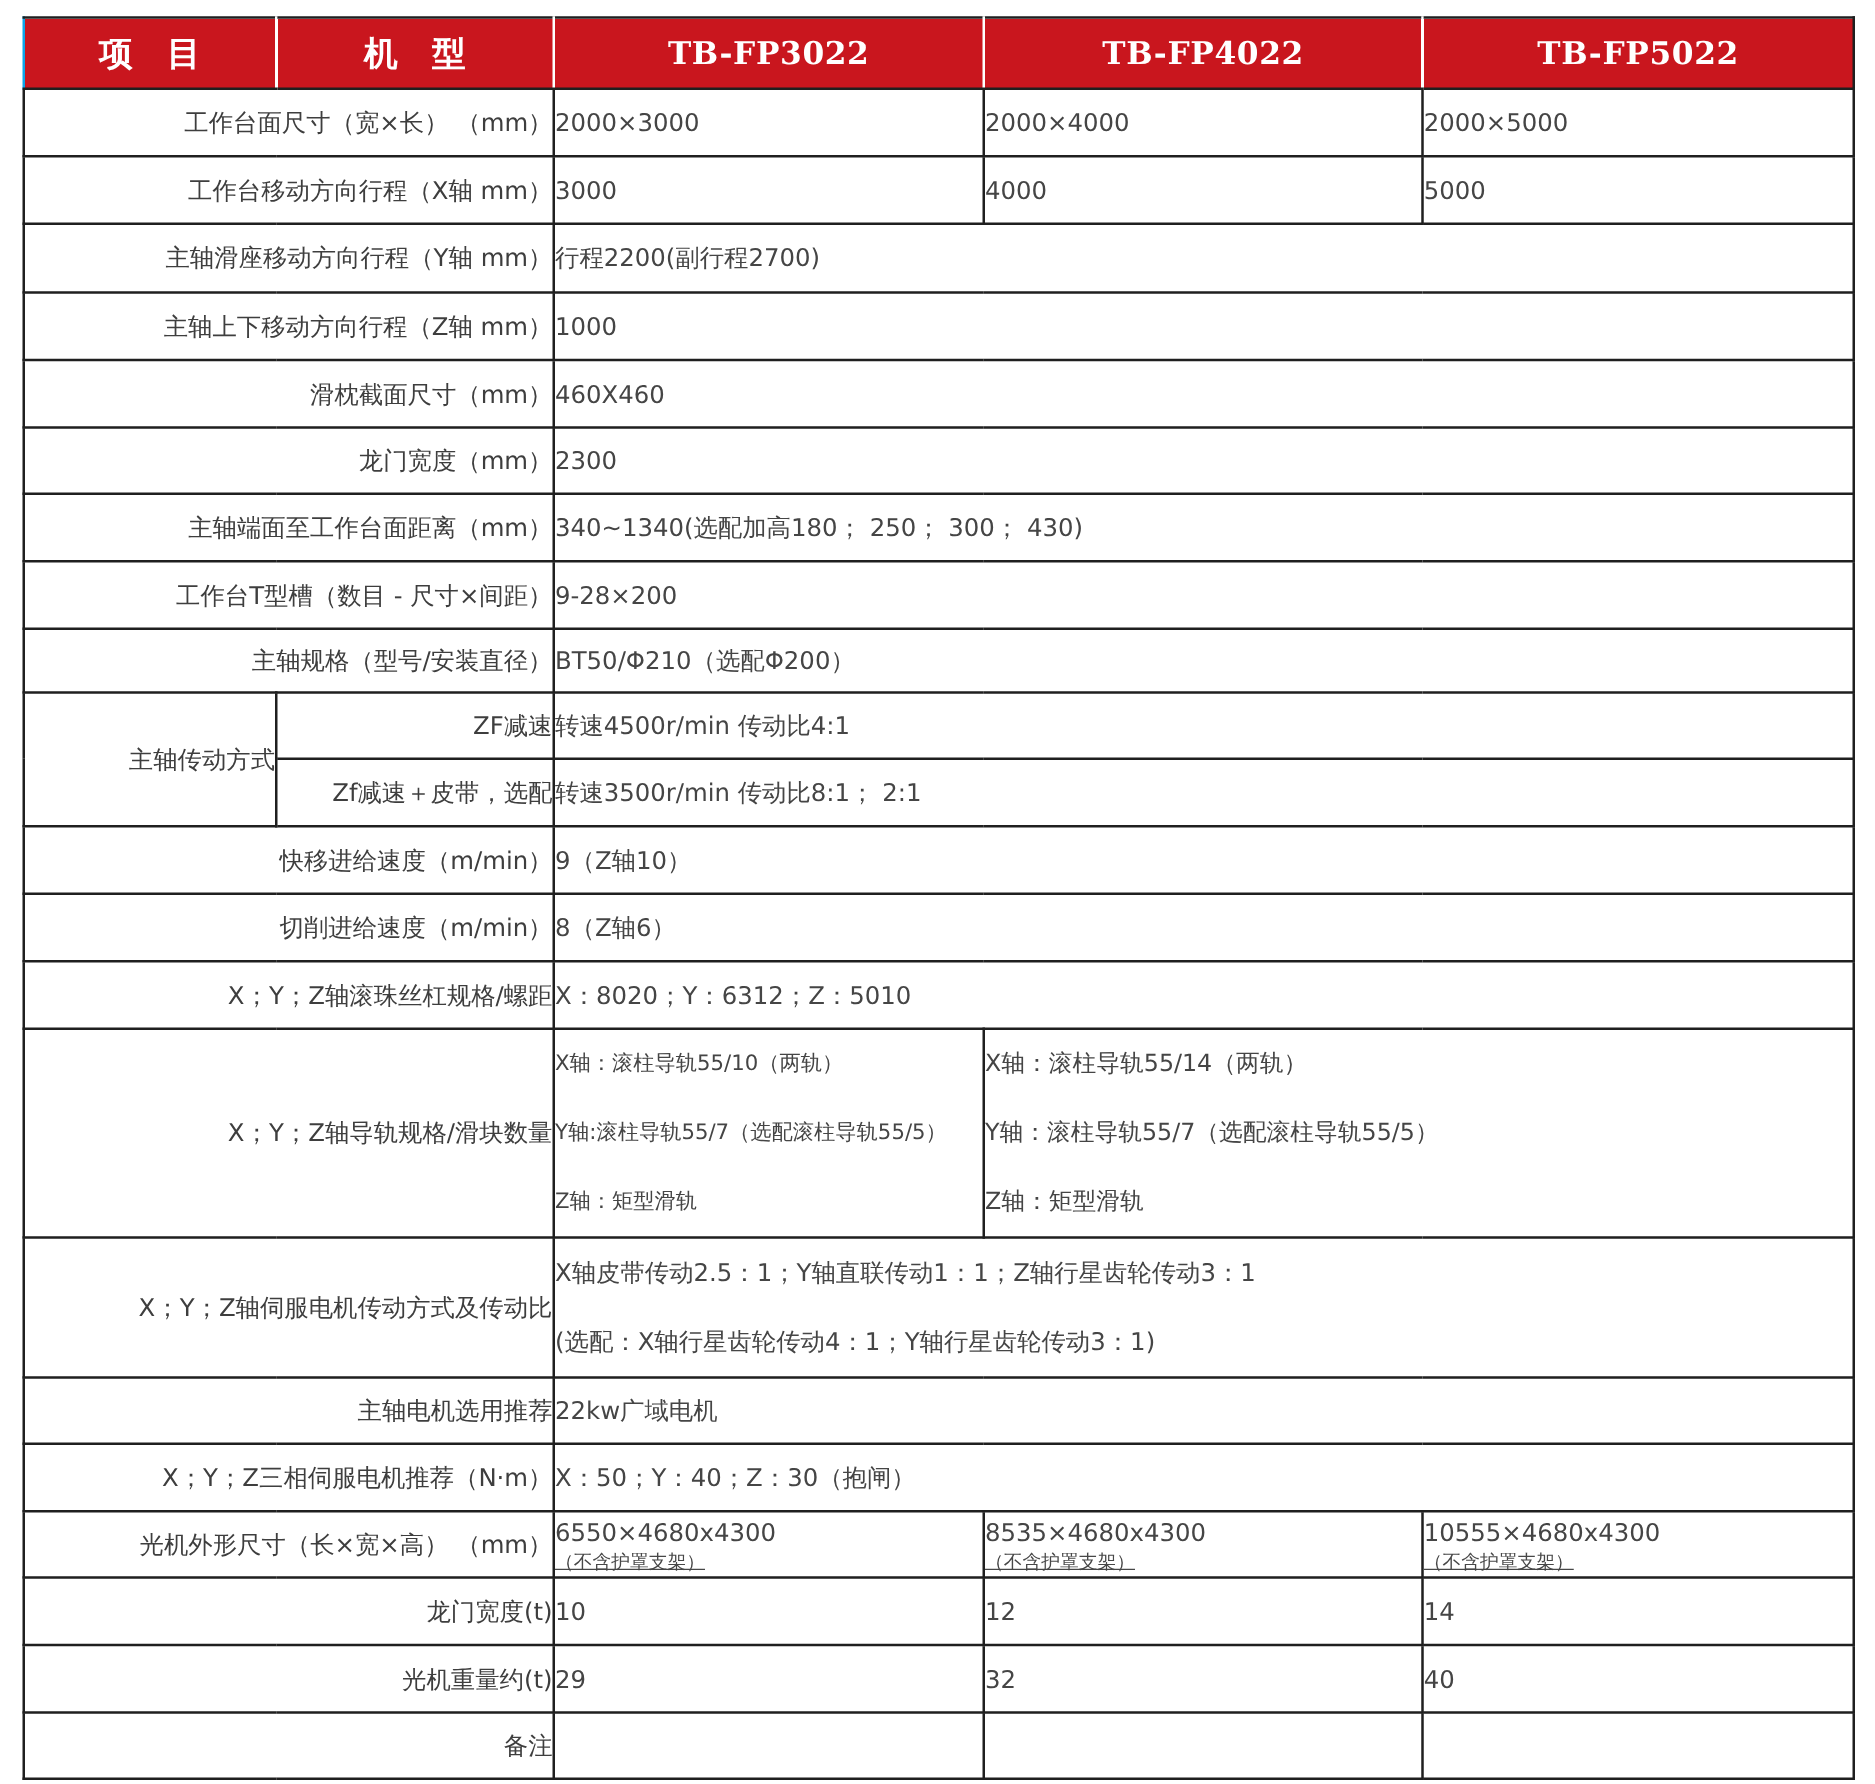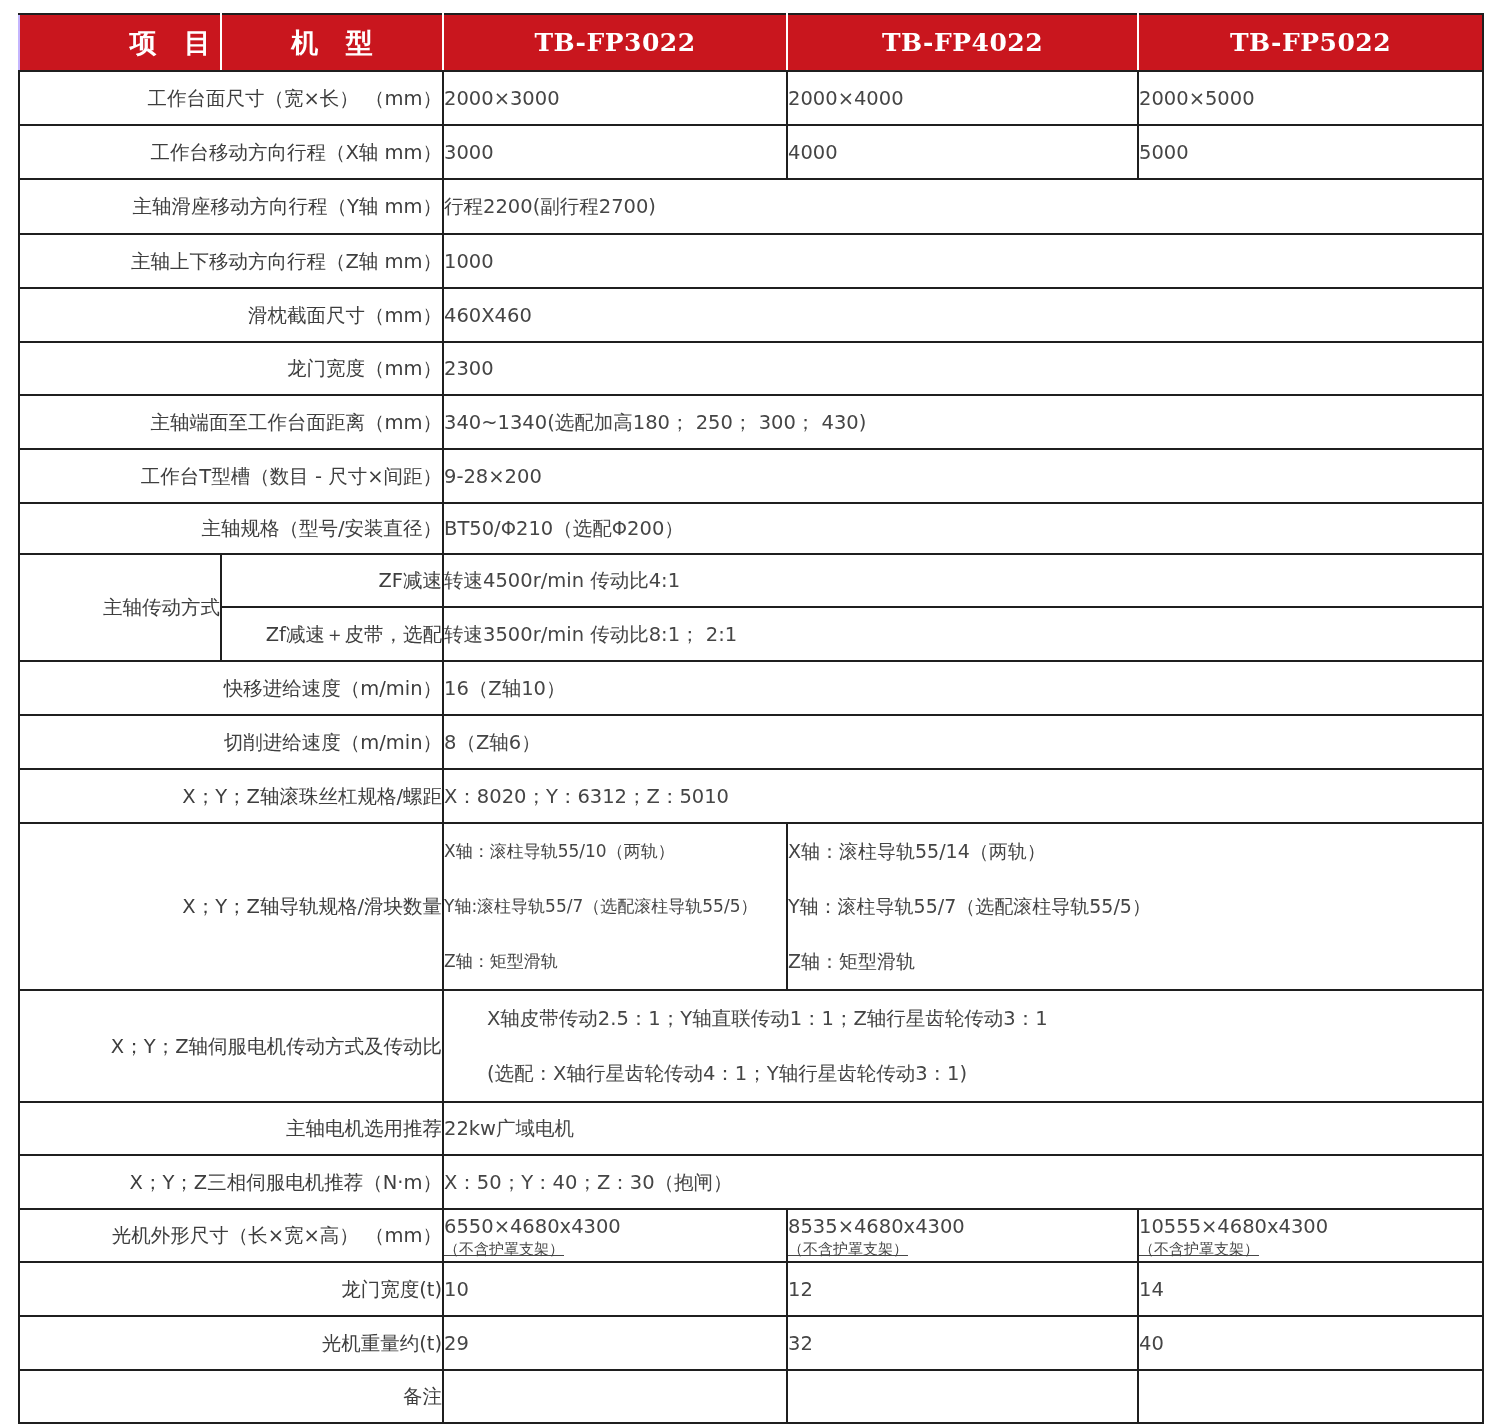--- a/index.html
+++ b/index.html
@@ -22,21 +22,21 @@
     vertical-align:middle;
   }
   thead th{
     background:#c9161e;
     color:#ffffff;
     border-right:2px solid #ffffff;
     border-top:2px solid #1f1f1f;
     border-bottom:2px solid #1f1f1f;
     height:55px;
   }
-  thead th:first-child{border-left:2px solid #c4b5fd;text-align:right;}
+  thead th:first-child{border-left:2px solid #0ea5e9;}
   thead th:last-child{border-right:2px solid #1f1f1f;margin-left:41px;}
   .hd-cn{
     font-size:27px;font-weight:700;letter-spacing:9px;text-indent:9px;
   }
   .hd-model{
     font-family:"DejaVu Serif","Liberation Serif",serif;
     font-size:25px;font-weight:700;letter-spacing:0.5px;
   }
   .lbl{
     text-align:right;
@@ -49,21 +49,21 @@
     text-align:left;
     font-size:19.5px;
     color:#454545;
     background:#ffffff;
   }
   tr.h55{height:55px;margin-left:12px;} tr.h54{height:54px;} tr.h53{height:53px;} tr.h51{height:51px;}
   tr.h165{height:165px;} tr.h110{height:110px;}
   .line3{height:55px;line-height:55px;}
   .rail-c1{font-size:17px;margin-top:12px;}
   .rail-c2{font-size:19px;}
-  .line2{height:55px;line-height:55px;padding-left:43px;}
+  .line2{height:55px;line-height:55px;}
   .dim-main{line-height:26px;padding-top:1px;}
   .dim-note{font-size:15px;line-height:19px;color:#474747;text-decoration:underline;}
 </style>
 </head>
 <body>
 
 <table class="spec">
   <colgroup>
     <col style="width:202px">
       <col style="width:222px">
@@ -125,21 +125,21 @@
       <td class="lbl" rowspan="2">主轴传动方式</td>
       <td class="lbl">ZF减速</td>
       <td class="val" colspan="3">转速4500r/min 传动比4:1</td>
     </tr>
     <tr class="h54">
       <td class="lbl">Zf减速＋皮带，选配</td>
       <td class="val" colspan="3">转速3500r/min 传动比8:1； 2:1</td>
     </tr>
     <tr class="h54">
       <td class="lbl" colspan="2">快移进给速度（m/min）</td>
-      <td class="val" colspan="3">16（Z轴10）</td>
+      <td class="val" colspan="3">9（Z轴10）</td>
     </tr>
     <tr class="h54">
       <td class="lbl" colspan="2">切削进给速度（m/min）</td>
       <td class="val" colspan="3">8（Z轴6）</td>
     </tr>
     <tr class="h54">
       <td class="lbl" colspan="2">X；Y；Z轴滚珠丝杠规格/螺距</td>
       <td class="val" colspan="3">X：8020；Y：6312；Z：5010</td>
     </tr>
     <tr class="h165">

